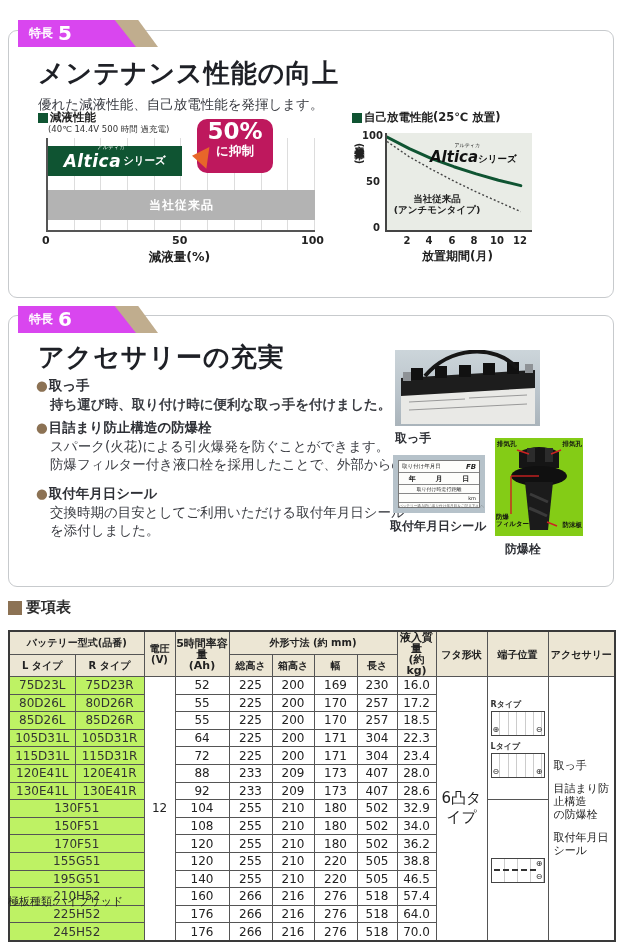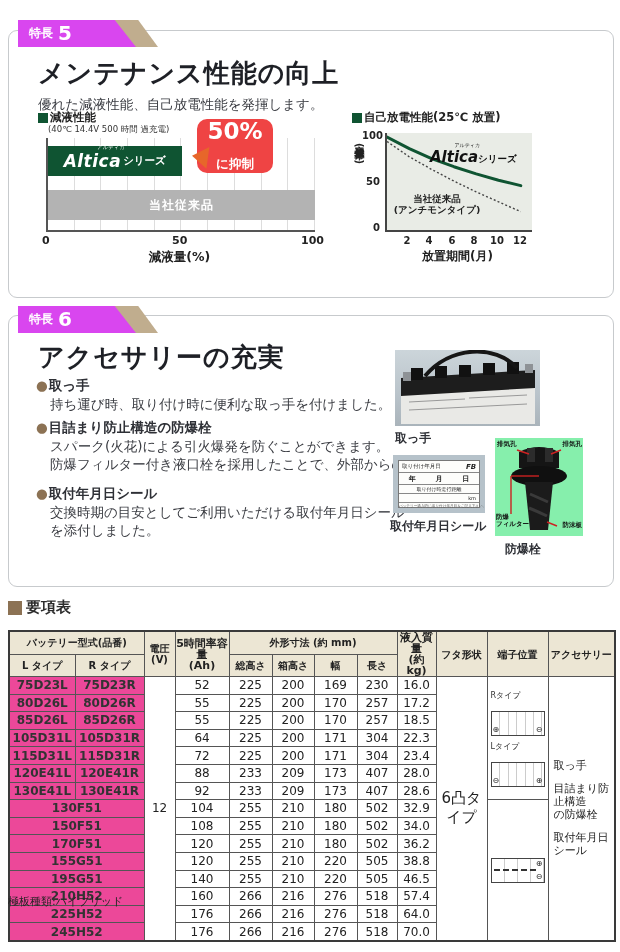--- a/index.html
+++ b/index.html
@@ -25,22 +25,22 @@
   #plotL{position:absolute;left:46px;top:138px;width:267px;height:92px;border-left:2px solid #555;border-bottom:2px solid #555;
     background-image:repeating-linear-gradient(90deg,transparent 0 25.7px,#ddd 25.7px 26.7px);}
   #barA{position:absolute;left:0;top:8px;width:50%;height:30px;background:#0f5432;display:flex;align-items:center;justify-content:center;}
   #barA .brand{color:#fff;font-style:italic;font-weight:bold;font-size:17px;letter-spacing:.5px;position:relative;}
   #barA .ruby{position:absolute;top:-7px;right:-4px;font-size:5px;font-style:normal;font-weight:normal;}
   #barA .sfx{color:#fff;font-size:10.5px;font-weight:bold;margin-left:2px;}
   #barB{position:absolute;left:0;top:52px;width:100%;height:30px;background:#b3b3b3;display:flex;align-items:center;justify-content:center;
     color:#fff;font-size:12px;font-weight:bold;letter-spacing:1px;}
   .xtickL{position:absolute;top:234px;font-size:11px;font-weight:bold;color:#222;}
   #xlabelL{position:absolute;left:46px;top:249px;width:267px;text-align:center;font-size:12.5px;font-weight:bold;color:#222;}
-  #callout{position:absolute;left:197px;top:119px;width:76px;height:54px;background:#ef4444;border-radius:10px;z-index:4;
-    display:flex;flex-direction:column;align-items:center;justify-content:space-between;color:#fff;}
+  #callout{position:absolute;left:197px;top:119px;width:76px;height:54px;background:#be185d;border-radius:10px;z-index:4;
+    display:flex;flex-direction:column;align-items:center;justify-content:flex-start;color:#fff;}
   #callout:before{content:'';position:absolute;left:-16px;top:26px;width:0;height:0;border:11px solid transparent;border-right:16px solid #e7662a;transform:rotate(8deg);}
   #callout .big{font-size:23px;font-weight:bold;line-height:24px;}
   #callout .small{font-size:12.5px;font-weight:bold;}
   
   #plotR{position:absolute;left:385px;top:133px;width:145px;height:97px;background:#e9ece6;border-left:2px solid #444;border-bottom:2px solid #444;}
   #ylabelR{position:absolute;left:352px;top:138px;height:92px;writing-mode:vertical-rl;font-size:10px;font-weight:bold;color:#222;letter-spacing:1px;display:flex;align-items:center;}
   .ytickR{position:absolute;font-size:10px;font-weight:bold;color:#222;width:18px;text-align:right;}
   .xtickR{position:absolute;top:235px;font-size:10px;font-weight:bold;color:#222;width:12px;text-align:center;}
   #xlabelR{position:absolute;left:385px;top:248px;width:145px;text-align:center;font-size:12px;font-weight:bold;color:#222;}
   #legend1{position:absolute;left:430px;top:147px;z-index:2;}
@@ -55,36 +55,36 @@
   .caption{position:absolute;font-size:12px;font-weight:bold;color:#2e3036;}
   #photo-handle{position:absolute;left:395px;top:350px;width:145px;height:76px;background:linear-gradient(180deg,#ccd5da 0%,#b9c3ca 60%,#aab4bb 100%);overflow:hidden;}
   #photo-sticker{position:absolute;left:393px;top:455px;width:92px;height:58px;background:#b6c2ca;display:flex;align-items:center;justify-content:center;}
   .sticker-label{width:82px;height:48px;background:#fdfdfb;border:1px solid #777;font-size:5.5px;color:#222;box-sizing:border-box;}
   .sticker-label .r1{display:flex;justify-content:space-between;align-items:center;border-bottom:1px solid #888;padding:1px 3px;height:9px;}
   .sticker-label .logo{font-style:italic;font-weight:bold;font-size:7px;}
   .sticker-label .r2{display:flex;justify-content:space-around;align-items:center;border-bottom:1px solid #888;height:11px;font-size:7px;font-weight:bold;}
   .sticker-label .r3{text-align:center;border-bottom:1px solid #888;height:8px;line-height:8px;font-size:5px;}
   .sticker-label .r4{text-align:right;height:8px;line-height:8px;padding-right:3px;border-bottom:1px solid #888;font-size:5px;}
   .sticker-label .r5{font-size:5px;transform:scale(.72);transform-origin:0 0;white-space:nowrap;color:#555;}
-  #photo-plug{position:absolute;left:495px;top:438px;width:88px;height:98px;background:#86efac;}
+  #photo-plug{position:absolute;left:495px;top:438px;width:88px;height:98px;background:#84cc16;}
   .plug-label{position:absolute;font-size:6.5px;font-weight:bold;color:#111;line-height:7px;}
   
   #spec-title{position:absolute;left:8px;top:598px;display:flex;align-items:center;gap:4px;font-size:15px;font-weight:bold;color:#2b2b2b;}
   table.spec{position:absolute;left:8px;top:630px;width:606px;border-collapse:collapse;table-layout:fixed;}
   table.spec td,table.spec th{border:1px solid #555;padding:0;text-align:center;vertical-align:middle;overflow:hidden;}
   table.spec{border:2px solid #3a3a3a;}
   table.spec thead th{background:#ece6d4;font-size:10px;font-weight:bold;color:#222;height:16px;line-height:11px;}
   table.spec thead .small{font-size:11px;}
   table.spec td{font-size:12px;color:#222;height:16.6px;background:#fff;}
-  table.spec td.model{background:#ec4899;font-weight:bold;color:#333;font-size:12px;}
+  table.spec td.model{background:#bef264;font-weight:normal;color:#333;font-size:12px;}
   table.spec td.lid{font-size:15px;margin-top:12px;}
   table.spec td.acccell{text-align:left;}
   .acc-block{display:flex;flex-direction:column;gap:10px;justify-content:center;padding-left:5px;font-size:11px;line-height:13px;text-align:left;}
   .termwrap{display:flex;flex-direction:column;align-items:center;gap:5px;}
-  .tdg-label{font-size:8px;font-weight:normal;color:#333;width:52px;text-align:left;margin-bottom:10px;}
+  .tdg-label{font-size:8px;font-weight:bold;color:#333;width:52px;text-align:left;margin-bottom:1px;}
   .tdg{width:52px;height:23px;border:1px solid #444;background-color:#fff;position:relative;
     background-image:repeating-linear-gradient(90deg,transparent 0 7.4px,#ccc 7.4px 8.4px);}
   .tdg .pl{position:absolute;font-size:8px;line-height:8px;color:#222;}
   .tdg.lower{background-image:repeating-linear-gradient(90deg,transparent 0 12px,#ccc 12px 13px);}
   .tdg.lower:after{content:'';position:absolute;left:2px;right:8px;top:10px;border-top:2px dashed #333;}
   #footnote{position:absolute;left:8px;top:894px;font-size:11px;color:#222;}
 </style>
 </head>
 <body>
 
@@ -157,21 +157,21 @@
     <div class="main">
       <span class="t1">特長</span>
       <span class="t2">6</span>
     </div>
   </div>
   <div class="sec-title" style="top:340px;">アクセサリーの充実</div>
 
   <div class="bullet-head" style="top:377px;">
     <span class="dot">●</span><span>取っ手</span>
   </div>
-  <div class="bullet-body" style="top:395px;">持ち運び時、取り付け時に便利な取っ手を付けました。</div>
+  <div class="bullet-body" style="top:395px;font-weight:bold;">持ち運び時、取り付け時に便利な取っ手を付けました。</div>
 
   <div class="bullet-head" style="top:419px;">
     <span class="dot">●</span><span>目詰まり防止構造の防爆栓</span>
   </div>
   <div class="bullet-body" style="top:437px;">
     <div>スパーク(火花)による引火爆発を防ぐことができます。</div>
     <div>防爆フィルター付き液口栓を採用したことで、外部からの</div>
   </div>
 
   <div class="bullet-head" style="top:485px;">

